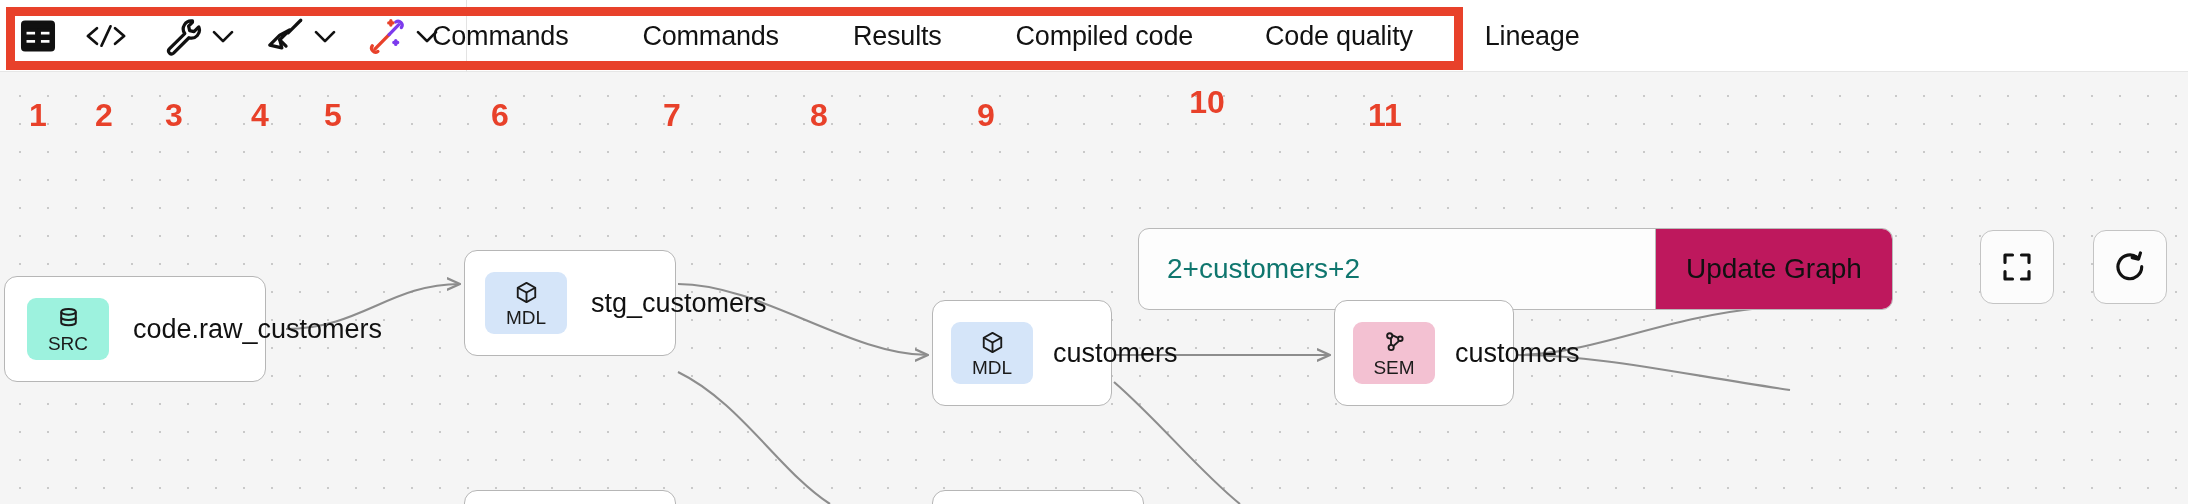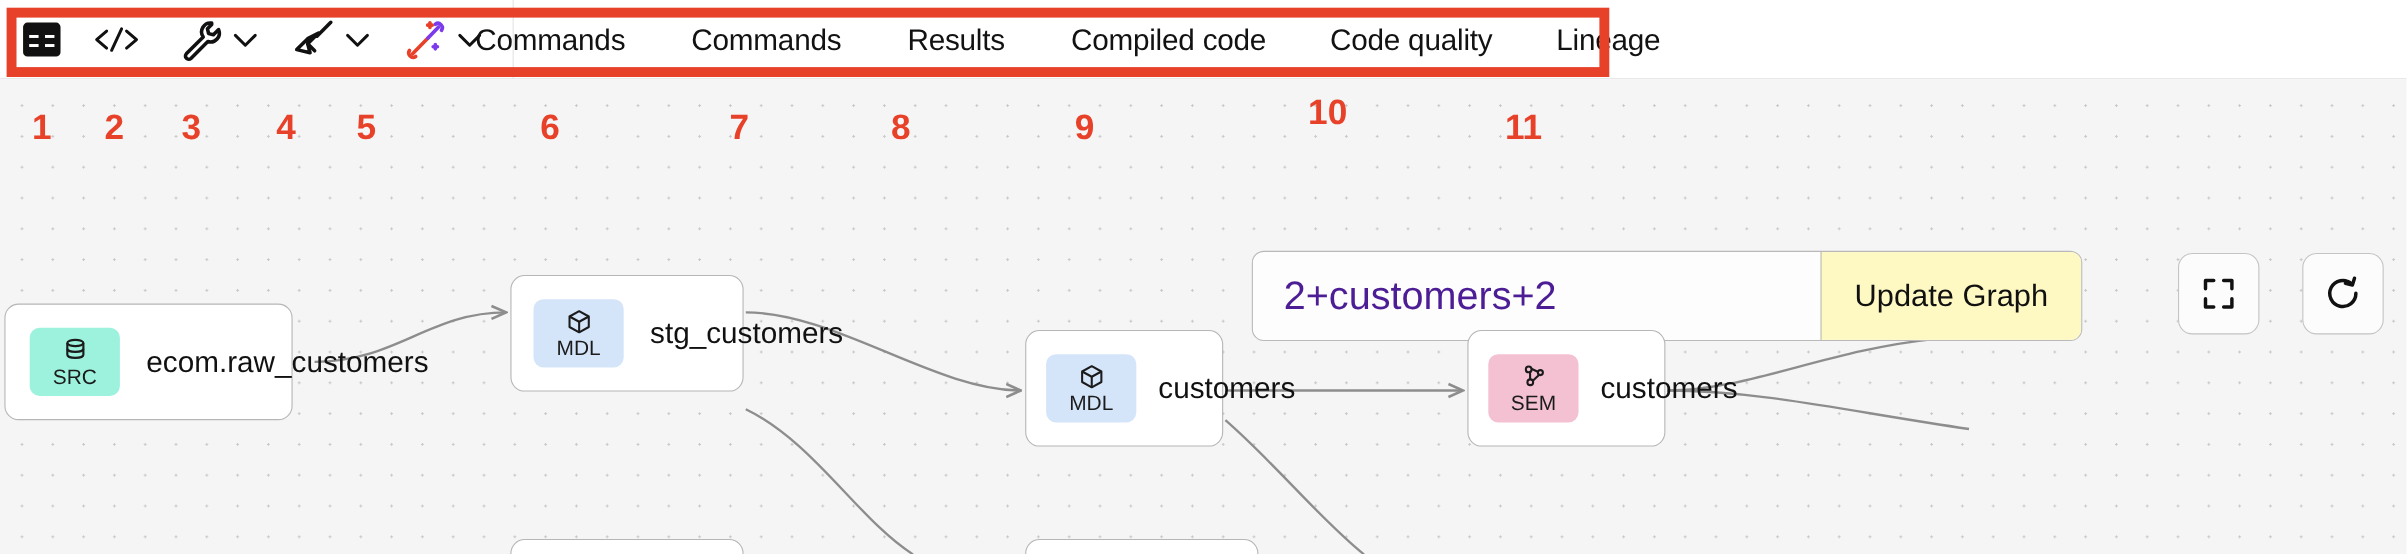--- a/index.html
+++ b/index.html
@@ -117,33 +117,33 @@
     background: #fdfdfd;
     border: 1.5px solid #b9b9b9;
     border-radius: 11px;
     overflow: hidden;
   }
   #graph-query-input {
     width: 488px;
     border: none;
     outline: none;
     background: transparent;
-    font-size: 36px;
-    color: #4c1d95;
+    font-size: 28px;
+    color: #0f766e;
     padding: 0 0 0 28px;
     font-family: "Liberation Sans", sans-serif;
   }
   #update-graph-btn {
     display: flex;
     align-items: center;
     justify-content: center;
     padding: 0 30px;
     border: none;
     border-left: 1.5px solid #b9b9b9;
-    background: #fef9c3;
+    background: #be185d;
     font-size: 28px;
     color: #111;
     cursor: pointer;
     white-space: nowrap;
     font-family: "Liberation Sans", sans-serif;
   }
 
   .canvas-icon-btn {
     position: absolute;
     width: 74px;
@@ -267,21 +267,21 @@
         <span class="chev">
           <svg width="26" height="18" viewBox="0 0 20 14" fill="none" stroke="#111" stroke-width="2.1" stroke-linecap="round" stroke-linejoin="round">
             <polyline points="3,4 10,11 17,4"></polyline>
           </svg>
         </span>
       </div>
 
       <div class="tb-divider"></div>
     </div>
 
-    <div class="tb-inner" style="left:432px;">
+    <div class="tb-inner" style="left:432px;gap:14px;">
       <span class="tab" style="margin-right:60px;">Commands</span>
       <span class="tab" style="margin-right:60px;">Commands</span>
       <span class="tab" style="margin-right:60px;">Results</span>
       <span class="tab" style="margin-right:58px;">Compiled code</span>
       <span class="tab" style="margin-right:58px;">Code quality</span>
       <span class="tab">Lineage</span>
     </div>
   </div>
 
   <div id="annot-box"></div>
@@ -342,21 +342,21 @@
 
     <div class="node" style="left:4px;top:204px;width:262px;height:106px;">
       <div class="node-badge" style="background:#9DF2DE;">
         <svg width="25" height="25" viewBox="0 0 24 24" fill="none" stroke="#1b1b1b" stroke-width="1.9">
           <ellipse cx="12" cy="5.6" rx="7" ry="2.7"></ellipse>
           <path d="M5 5.6v5.1c0 1.5 3.1 2.7 7 2.7s7-1.2 7-2.7V5.6"></path>
           <path d="M5 10.7v5.1c0 1.5 3.1 2.7 7 2.7s7-1.2 7-2.7v-5.1"></path>
         </svg>
         <span class="bk">SRC</span>
       </div>
-      <span class="node-label">ecom.raw_customers</span>
+      <span class="node-label">code.raw_customers</span>
     </div>
 
     <div class="node" style="left:464px;top:178px;width:212px;height:106px;">
       <div class="node-badge" style="background:#D5E5F9;margin-left:20px;">
         <svg width="25" height="25" viewBox="0 0 24 24" fill="none" stroke="#1b1b1b" stroke-width="1.8" stroke-linejoin="round">
           <path d="M12 2.8 20.4 7.4v9.2L12 21.2 3.6 16.6V7.4z"></path>
           <path d="M3.6 7.4 12 12l8.4-4.6"></path>
           <path d="M12 12v9.2"></path>
         </svg>
         <span class="bk">MDL</span>

